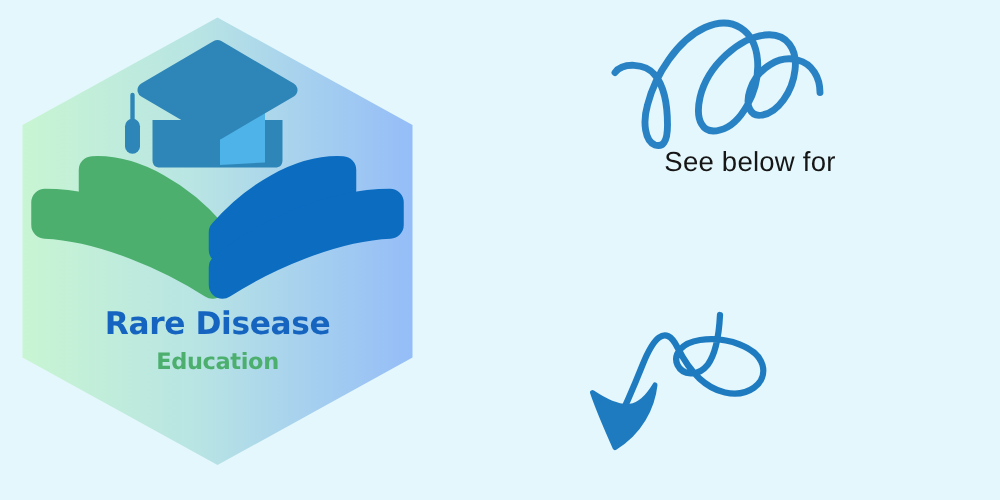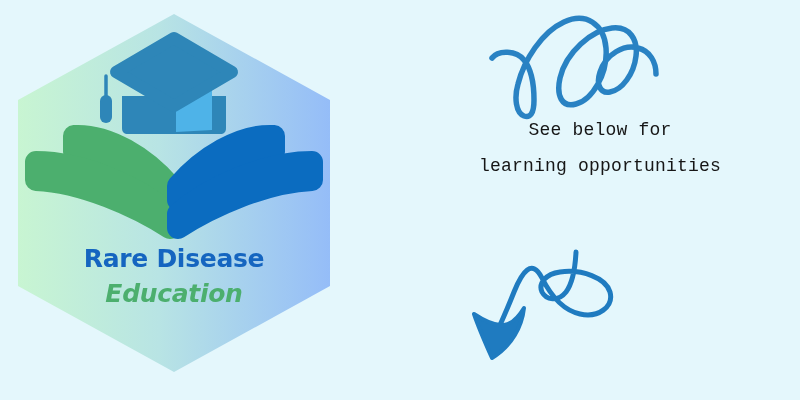--- a/index.html
+++ b/index.html
@@ -40,23 +40,22 @@
     line-height: 1;
     white-space: nowrap;
   }
   #badge-line1 {
     top: 246px;
     font-size: 25px;
     color: #1565c0;
   }
   #badge-line2 {
     top: 281px;
-    font-size: 25px;
+    font-size: 18px;
     color: #4caf6e;
-    font-style: italic;
   }
 
   
   #right-panel {
     position: absolute;
     left: 400px;
     top: 0px;
     width: 400px;
     height: 400px;
   }
@@ -67,22 +66,22 @@
     width: 400px;
     height: 400px;
     pointer-events: none;
   }
   #hand-text {
     position: absolute;
     left: 10px;
     top: 112px;
     width: 380px;
     text-align: center;
-    font-family: Liberation Mono, monospace;
-    font-size: 18px;
+    font-family: Liberation Sans, sans-serif;
+    font-size: 22px;
     line-height: 36px;
     color: #161616;
     letter-spacing: 0.2px;
   }
   #hand-text .ln { display: block; }
 </style>
 </head>
 <body>
 
 <div id="stage">
@@ -137,21 +136,20 @@
                C134,114 130,118 124,116 C116,113 114,98 118,84
                C124,60 142,32 164,22 C186,12 204,24 206,48
                C208,74 192,100 176,104 C162,108 156,96 160,78
                C166,52 192,30 212,28 C230,26 238,40 236,56
                C234,74 222,90 210,92 C200,94 196,84 200,72
                C206,54 224,44 238,48 C250,51 256,62 256,74" fill="none" stroke="#1f7bc0" stroke-width="5.5" stroke-linecap="round" stroke-linejoin="round" opacity="0.95"></path>
     </svg>
 
     <div id="hand-text">
       <span class="ln">See below for</span>
-      <span class="ln">learning opportunities</span>
     </div>
 
     <svg id="arrow" viewBox="0 0 400 400">
       <path d="M176,252 C175,272 172,284 166,292
                C158,302 146,300 142,292 C138,283 146,274 160,272
                C182,269 206,278 210,292 C214,307 198,318 180,314
                C162,310 150,294 142,278
                C132,258 122,272 114,292
                C106,312 98,330 92,342" fill="none" stroke="#1f7bc0" stroke-width="5" stroke-linecap="round" stroke-linejoin="round"></path>
       <path d="M92,358 C84,340 78,326 74,314 C86,322 96,326 104,325

